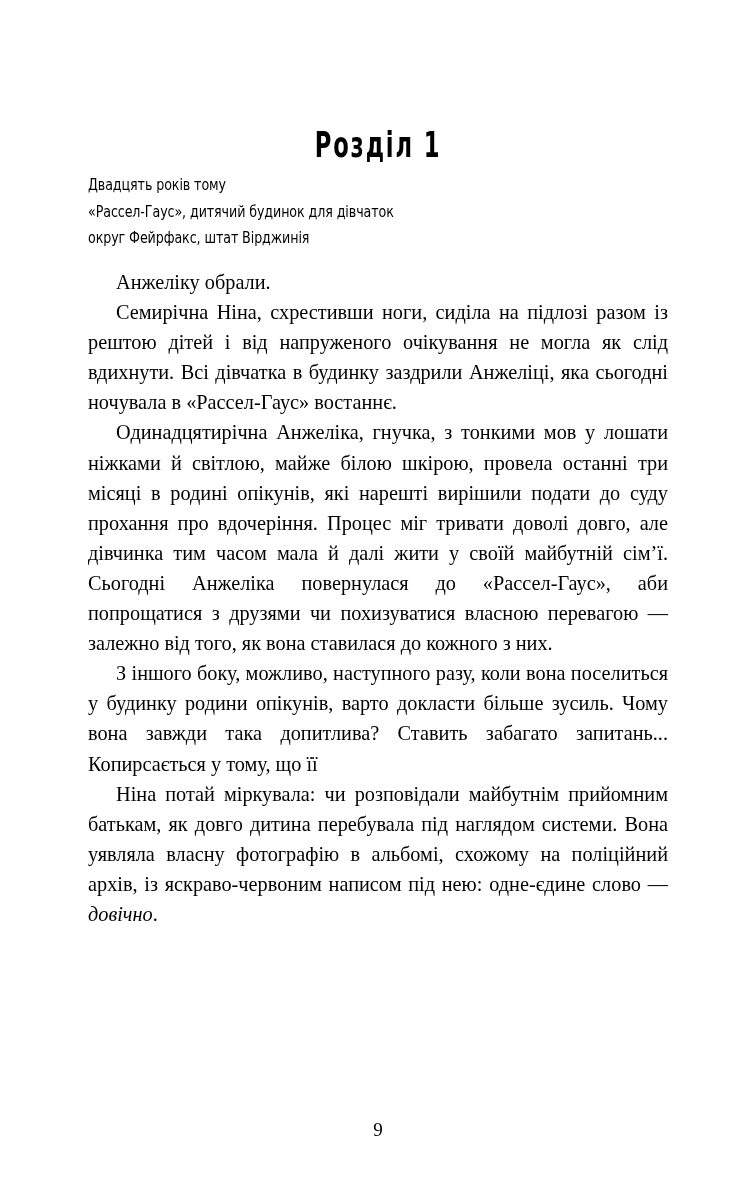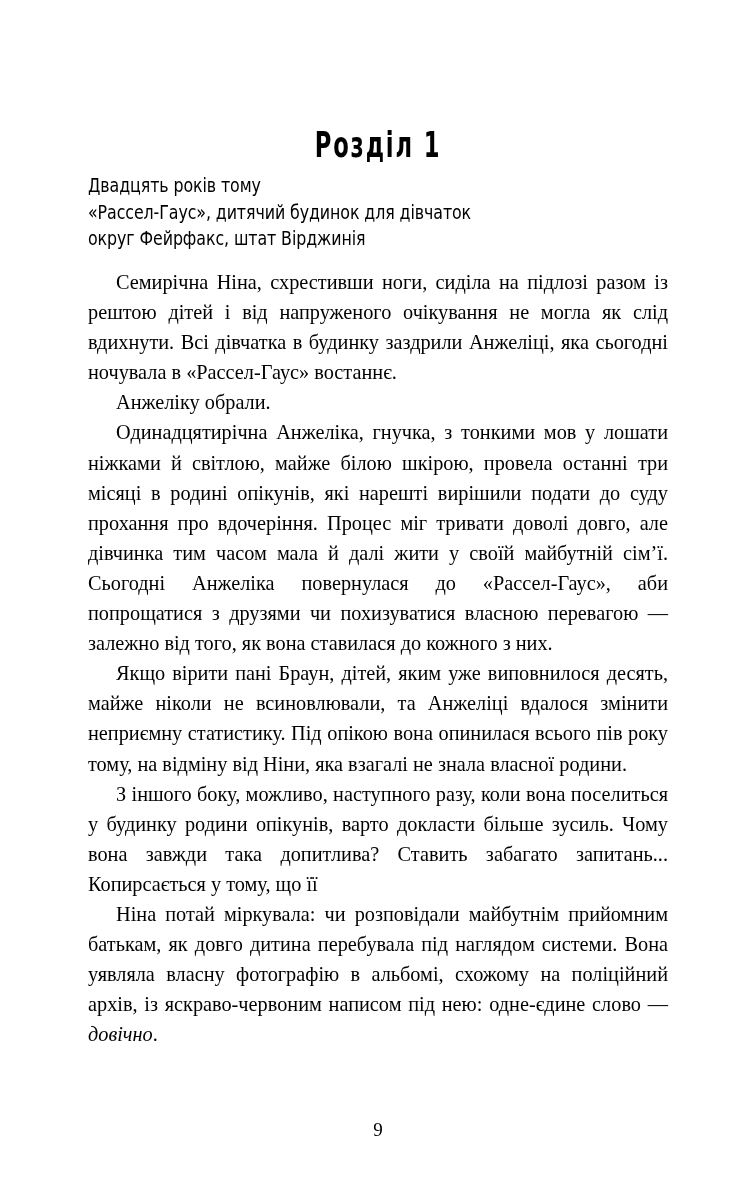--- a/index.html
+++ b/index.html
@@ -42,21 +42,21 @@
   }
 
   
   .scene-block {
     position: absolute;
     top: 172px;
     left: 88px;
     width: 590px;
     font-family: "DejaVu Sans Condensed", "Liberation Sans Narrow", "Liberation Sans", sans-serif;
     font-weight: 400;
-    font-size: 20px;
+    font-size: 16px;
     line-height: 26.5px;
     letter-spacing: -0.1px;
     color: #000;
   }
   .scene-line {
     display: block;
     transform: scaleX(0.88);
     transform-origin: left top;
     white-space: nowrap;
   }
@@ -107,23 +107,22 @@
 
   <h1 class="chapter-title">Розділ 1</h1>
 
   <div class="scene-block">
     <span class="scene-line">Двадцять років тому</span>
     <span class="scene-line">«Рассел-Гаус», дитячий будинок для дівчаток</span>
     <span class="scene-line">округ Фейрфакс, штат Вірджинія</span>
   </div>
 
   <div class="body-text">
+    <p>Анжеліку обрали.</p>
     <p>Семирічна Ніна, схрестивши ноги, сиділа на підлозі разом із рештою дітей і від напруженого очікування не могла як слід вдихнути. Всі дівчатка в будинку заздрили Анжеліці, яка сьогодні ночувала в «Рассел-Гаус» востаннє.</p>
-    <p>Анжеліку обрали.</p>
     <p>Одинадцятирічна Анжеліка, гнучка, з тонкими мов у лошати ніжками й світлою, майже білою шкірою, провела останні три місяці в родині опікунів, які нарешті вирішили подати до суду прохання про вдочеріння. Процес міг тривати доволі довго, але дівчинка тим часом мала й далі жити у своїй майбутній сім’ї. Сьогодні Анжеліка повернулася до «Рассел-Гаус», аби попрощатися з друзями чи похизуватися власною перевагою — залежно від того, як вона ставилася до кожного з них.</p>
-    <p>Якщо вірити пані Браун, дітей, яким уже виповнилося десять, майже ніколи не всиновлювали, та Анжеліці вдалося змінити неприємну статистику. Під опікою вона опинилася всього пів року тому, на відміну від Ніни, яка взагалі не знала власної родини.</p>
     <p>З іншого боку, можливо, наступного разу, коли вона поселиться у будинку родини опікунів, варто докласти більше зусиль. Чому вона завжди така допитлива? Ставить забагато запитань... Копирсається у тому, що її</p>
     <p><span>Ніна потай міркувала: чи розповідали майбутнім прийомним батькам, як довго дитина перебувала під наглядом системи. Вона уявляла власну фотографію в альбомі, схожому на поліційний архів, із яскраво-червоним написом під нею: одне-єдине слово — </span><em>довічно</em><span>.</span></p>
   </div>
 
   <div class="folio">9</div>
 
 </div>
 
 </body></html>

